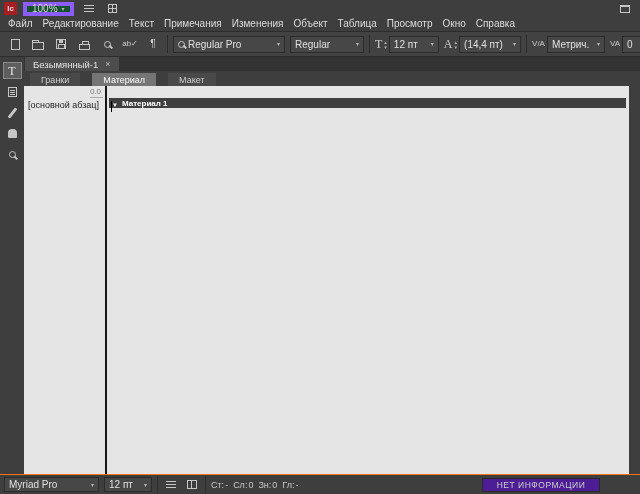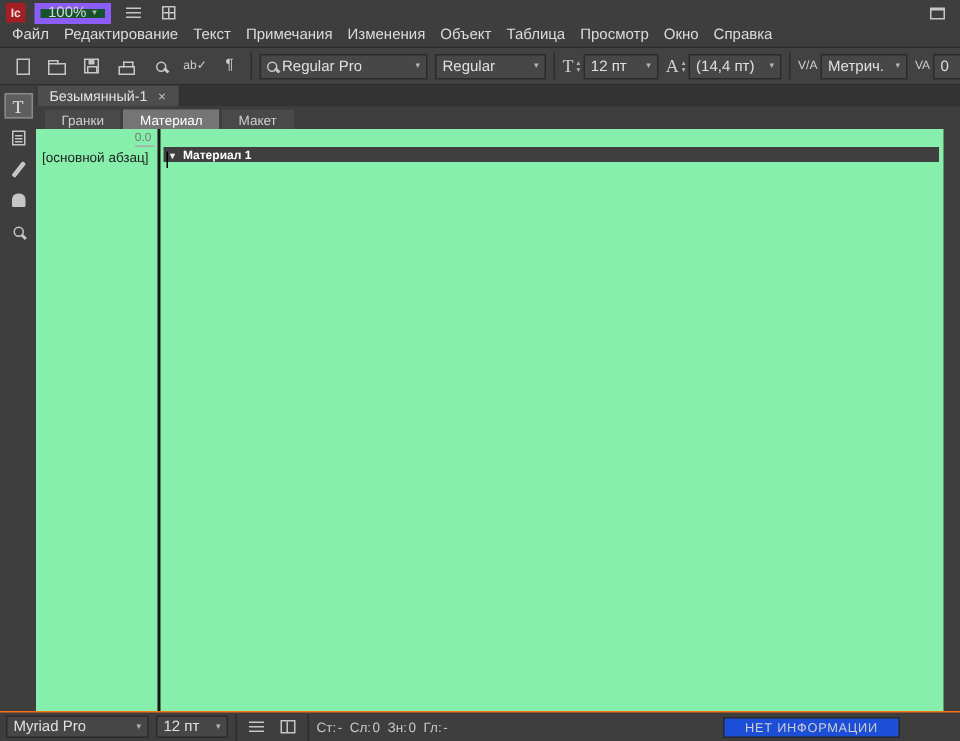--- a/index.html
+++ b/index.html
@@ -71,53 +71,53 @@
   .i-cols{width:10px;height:9px;border:1px solid #c6c6c6;position:relative}
   .i-cols::before{content:"";position:absolute;left:3px;top:0;bottom:0;width:1px;background:#c6c6c6}
 
   
   .tabrow{position:absolute;top:57px;left:24px;right:0;height:14px;background:#333;
           display:flex;padding-left:1px}
   .doctab{height:14px;background:#4d4d4d;color:#e3e3e3;display:flex;align-items:center;
           gap:7px;padding:0 8px;font-size:9.5px;white-space:nowrap}
   .doctab .close{color:#bdbdbd;font-size:9px}
   .viewtabs{position:absolute;top:71px;left:24px;right:0;height:15px;background:#3e3e3e;
-            display:flex;align-items:flex-end;gap:2px;padding-left:6px}
+            display:flex;align-items:flex-end;gap:12px;padding-left:6px}
   .vtab{height:13px;background:#494949;color:#cfcfcf;display:flex;align-items:center;
         padding:0 11px;font-size:9px;white-space:nowrap}
   .vtab.active{background:#757575;color:#fff}
 
   
   .tools{position:absolute;top:57px;left:0;width:24px;bottom:20px;background:#3e3e3e;
          display:flex;flex-direction:column;align-items:center;gap:4px;padding-top:5px}
   .tool{width:19px;height:17px;display:flex;align-items:center;justify-content:center;flex:none}
   .tool.selected{background:#5e5e5e;border:1px solid #8a8a8a}
   .ttool{font-family:"Liberation Serif",serif;font-size:12px;color:#e8e8e8;line-height:1}
 
   
-  .content{position:absolute;top:86px;left:24px;right:11px;bottom:20px;background:#86efac;color:#222}
+  .content{position:absolute;top:86px;left:24px;right:11px;bottom:20px;background:#e5e5e5;color:#222}
   .ruler{position:absolute;left:0;top:1px;width:77px;text-align:right;font-size:8px;color:#777}
   .ruler-tick{position:absolute;left:66px;top:11px;width:13px;height:1px;background:#aaa}
   .styletag{position:absolute;left:4px;top:14px;font-size:9px;color:#222;white-space:nowrap}
   .vdivider{position:absolute;left:81px;top:0;bottom:0;width:2px;background:#161616}
   .storyheader{position:absolute;left:85px;right:3px;top:12px;height:10px;background:#3f3f3f;
                display:flex;align-items:flex-end;gap:4px;padding:0 3px}
   .storyheader .tri{font-size:6px;color:#f0f0f0;line-height:1}
   .storyheader .stitle{font-size:8px;font-weight:bold;color:#fff;line-height:1}
   .caret{position:absolute;left:87px;top:15px;width:1px;height:11px;background:#000}
 
   
   .statusbar{position:absolute;left:0;right:0;bottom:0;height:20px;background:#3e3e3e;
              border-top:1px solid #f97316;display:flex;align-items:center;gap:5px;
              padding:0 4px;overflow:hidden}
   .statusbar .combo{height:15px}
   .w95{width:95px}.w48{width:48px}.w114{width:114px}
   .sicon{width:16px;height:15px;display:flex;align-items:center;justify-content:center;flex:none}
   .cnt{display:flex;gap:1px;font-size:9px;color:#c9c9c9;white-space:nowrap;flex:none}
-  .infobox{margin-left:auto;margin-right:36px;width:118px;height:14px;background:#1d4ed8;
+  .infobox{margin-left:auto;margin-right:36px;width:118px;height:14px;background:#4c1d95;
            border:1px solid #282828;color:#cfcfcf;font-size:8.5px;letter-spacing:.5px;
            display:flex;align-items:center;justify-content:center;white-space:nowrap;flex:none}
 </style>
 </head>
 <body>
 
 <div class="titlebar">
   <div class="appicon">
     <span>Ic</span>
   </div>

